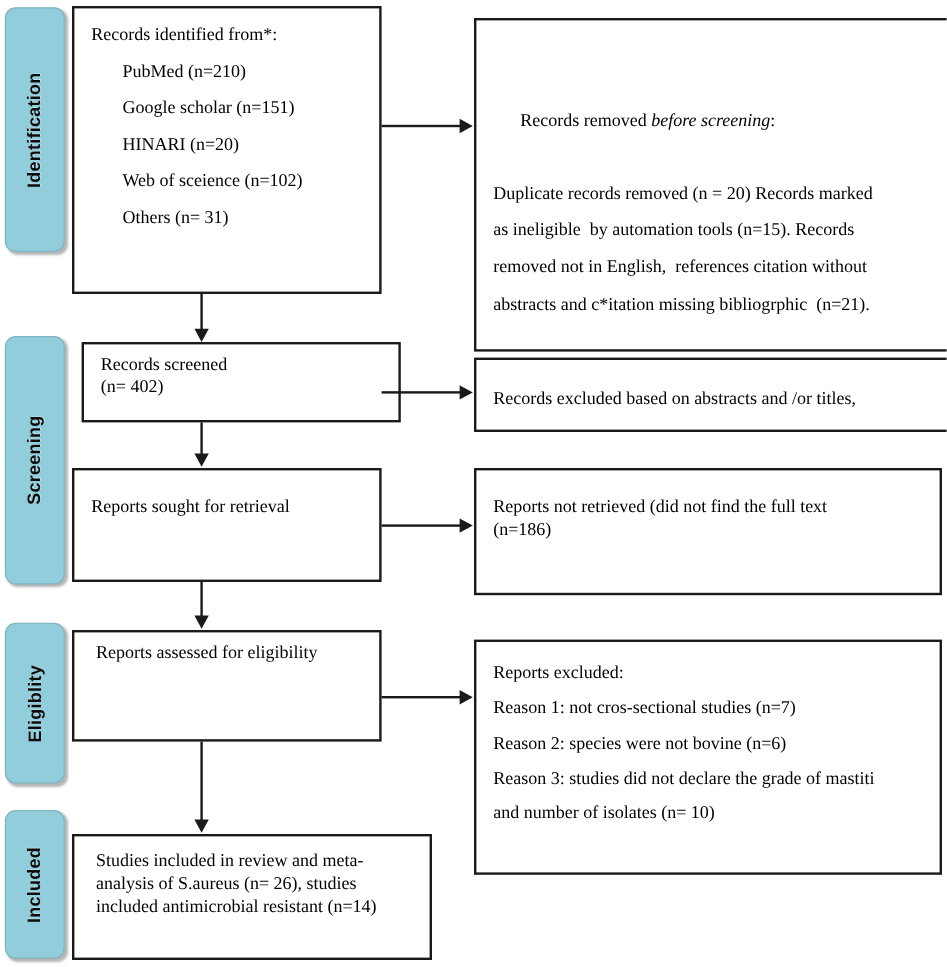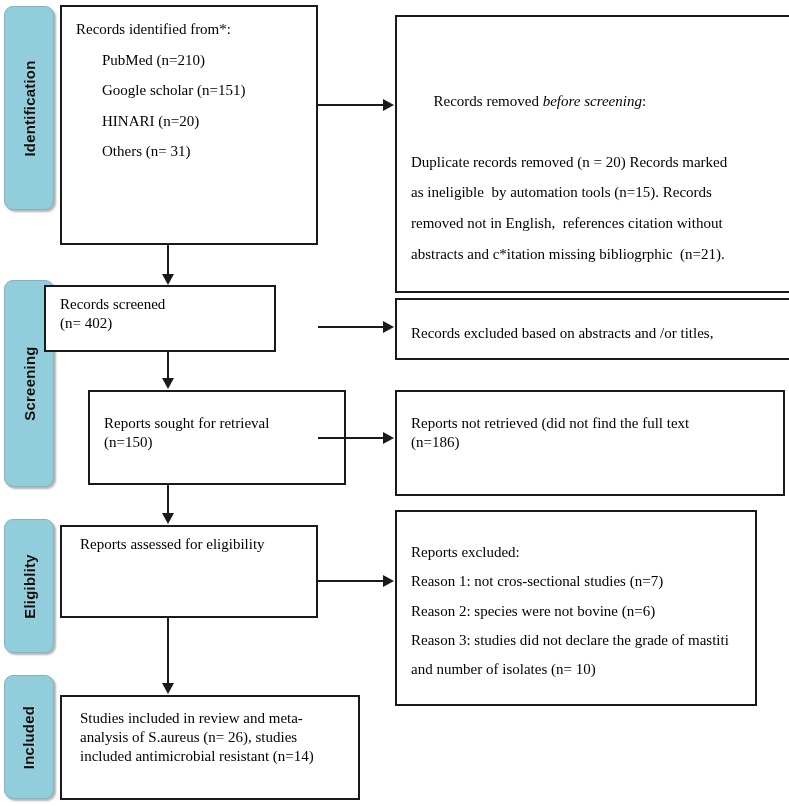--- a/index.html
+++ b/index.html
@@ -113,57 +113,57 @@
 
   <div class="stage-band" style="left:4px; top:675px; width:48px; height:122px;">
     <span class="band-label">Included</span>
   </div>
 
   <div class="flow-box loose" style="left:60px; top:5px; width:258px; height:240px;">
     <div class="line">Records identified from*:</div>
     <div class="line indent1">PubMed (n=210)</div>
     <div class="line indent1">Google scholar (n=151)</div>
     <div class="line indent1">HINARI (n=20)</div>
+    <div class="line indent1">Web of sceience (n=102)</div>
     <div class="line indent1">Others (n= 31)</div>
   </div>
 
   <div class="flow-box loose" style="left:395px; top:15px; width:470px; height:278px; padding-top:38px;">
     <div class="line">
       <span>Records removed </span><span class="ital">before screening</span><span>:</span>
     </div>
     <div class="line">Duplicate records removed (n = 20) Records marked</div>
     <div class="line">as ineligible  by automation tools (n=15). Records</div>
     <div class="line">removed not in English,  references citation without</div>
     <div class="line">abstracts and c*itation missing bibliogrphic  (n=21).</div>
   </div>
 
-  <div class="flow-box" style="left:44px; top:285px; width:232px; height:67px; padding-top:8px;">
+  <div class="flow-box" style="left:68px; top:285px; width:266px; height:67px; padding-top:8px;">
     <div class="line">Records screened</div>
     <div class="line">(n= 402)</div>
   </div>
 
   <div class="flow-box" style="left:395px; top:298px; width:434px; height:62px; padding-top:24px;">
     <div class="line">Records excluded based on abstracts and /or titles,</div>
   </div>
 
-  <div class="flow-box" style="left:60px; top:390px; width:258px; height:95px; padding-top:22px;margin-left:28px;">
+  <div class="flow-box" style="left:60px; top:390px; width:258px; height:95px; padding-top:22px;">
     <div class="line">Reports sought for retrieval</div>
-    <div class="line">(n=150)</div>
   </div>
 
   <div class="flow-box" style="left:395px; top:390px; width:390px; height:106px; padding-top:22px;">
     <div class="line">Reports not retrieved (did not find the full text</div>
     <div class="line">(n=186)</div>
   </div>
 
   <div class="flow-box" style="left:60px; top:525px; width:258px; height:93px; padding-top:8px; padding-left:18px;">
     <div class="line">Reports assessed for eligibility</div>
   </div>
 
-  <div class="flow-box loose-sm" style="left:395px; top:510px; width:362px; height:196px; padding-top:26px;">
+  <div class="flow-box loose-sm" style="left:395px; top:533px; width:390px; height:196px; padding-top:12px;">
     <div class="line">Reports excluded:</div>
     <div class="line">Reason 1: not cros-sectional studies (n=7)</div>
     <div class="line">Reason 2: species were not bovine (n=6)</div>
     <div class="line">Reason 3: studies did not declare the grade of mastiti</div>
     <div class="line">and number of isolates (n= 10)</div>
   </div>
 
   <div class="flow-box" style="left:60px; top:695px; width:300px; height:105px; padding-top:12px; padding-left:18px;">
     <div class="line">Studies included in review and meta-</div>
     <div class="line">analysis of S.aureus (n= 26), studies</div>

